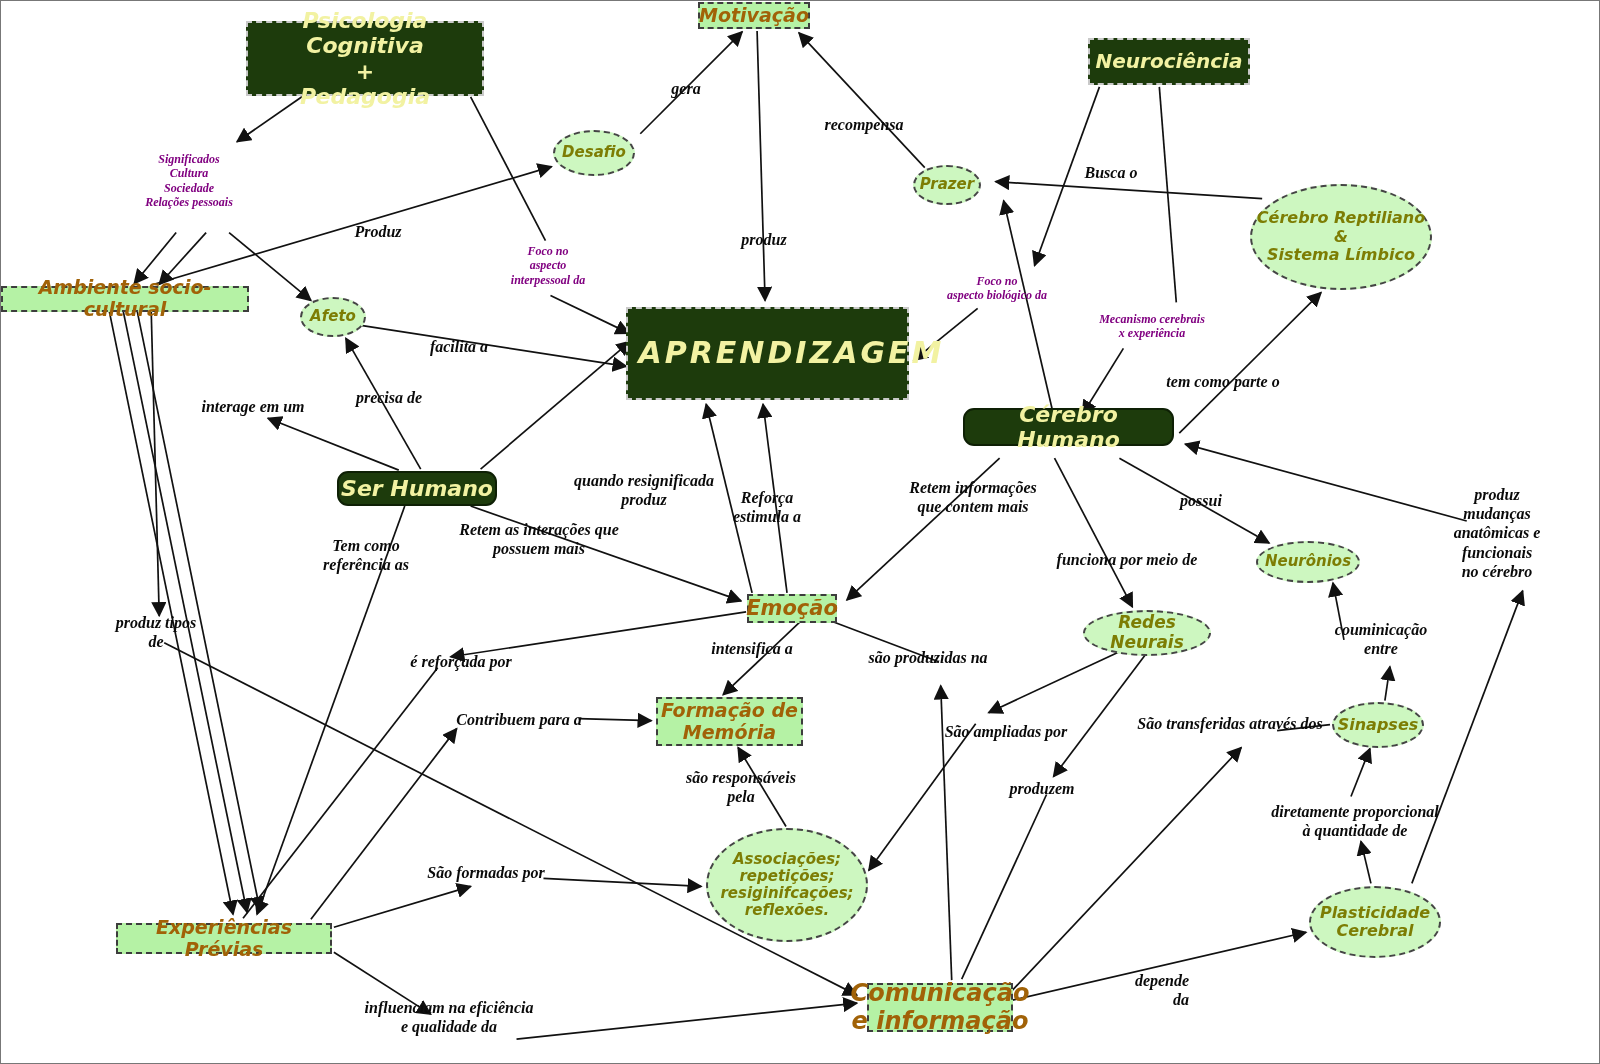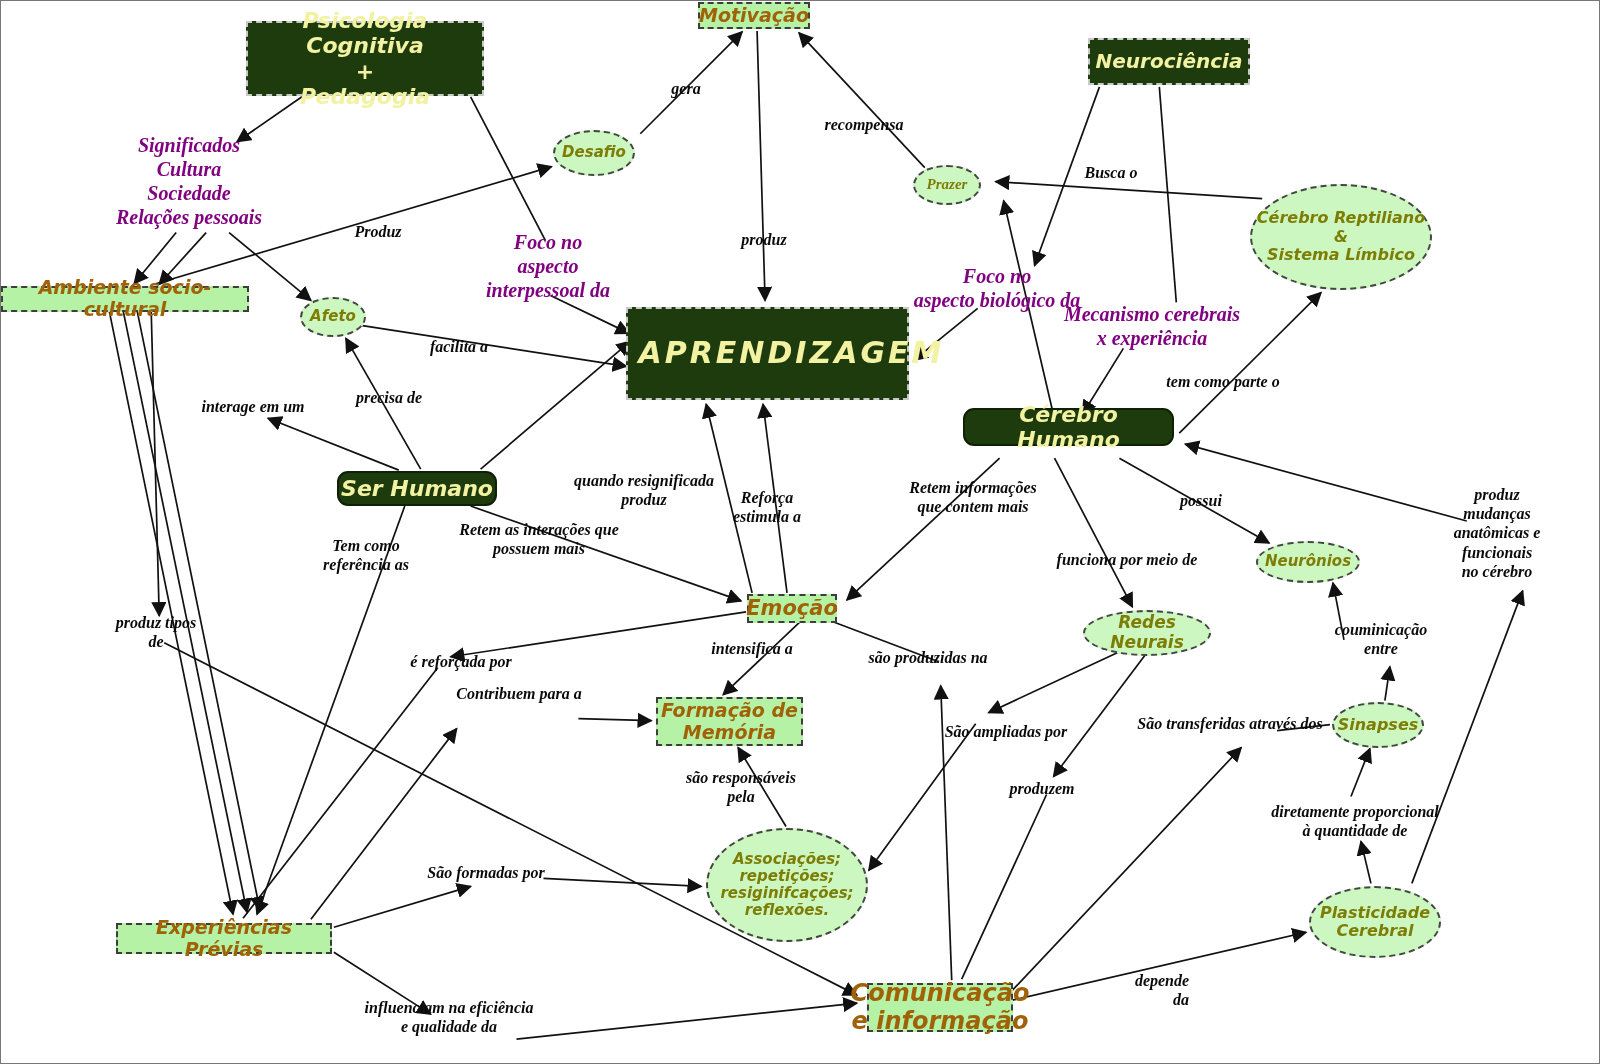--- a/index.html
+++ b/index.html
@@ -15,21 +15,21 @@
   .dark-box{background:#1d3b0c;color:#f2f2a2;border:2px dashed #c9c9c9;}
   .dark-round{background:#1d3b0c;color:#f2f2a2;border:2px solid #0e2005;border-radius:11px;}
   .green-box{background:#b5f2a5;color:#a16207;border:2px dashed #3d3d3d;}
   .ellipse{background:#cdf7c0;color:#7d7d04;border:2px dashed #444;border-radius:50%;}
   .aprendizagem-text{letter-spacing:3px;padding-left:48px;}
   .edge-label,.purple-label{
     position:absolute;transform:translate(-50%,-50%);text-align:center;
     white-space:pre-line;line-height:1.2;font-family:"Liberation Serif","DejaVu Serif",serif;
     font-weight:bold;font-style:italic;font-size:16px;color:#0a0a0a;background:transparent;
   }
-  .purple-label{color:#800080;font-size:20px;}
+  .purple-label{color:#800080;font-size:12px;}
 </style>
 </head>
 <body>
 
 <div id="canvas">
   <svg id="edges" width="1600" height="1064" viewBox="0 0 1600 1064">
     <defs>
       <marker id="arrow" viewBox="0 0 10 10" refX="9" refY="5" markerWidth="9" markerHeight="9" orient="auto-start-reverse">
         <path d="M0,0 L10,5 L0,10 z" fill="#111"></path>
       </marker>
@@ -105,21 +105,21 @@
       <div class="node dark-round" style="left: 336px; top: 470px; width: 160px; height: 35px; font-size: 22px;">Ser Humano</div>
       <div class="node green-box" style="left: 697px; top: 1px; width: 112px; height: 27px; font-size: 19px;">Motivação</div>
       <div class="node green-box" style="left: 0px; top: 285px; width: 248px; height: 26px; font-size: 19px;">Ambiente socio-cultural</div>
       <div class="node green-box" style="left: 746px; top: 593px; width: 90px; height: 29px; font-size: 21px;">Emoção</div>
       <div class="node green-box" style="left: 655px; top: 696px; width: 147px; height: 49px; font-size: 19px;">Formação de
 Memória</div>
       <div class="node green-box" style="left: 115px; top: 922px; width: 216px; height: 31px; font-size: 19px;">Experiências Prévias</div>
       <div class="node green-box" style="left: 866px; top: 982px; width: 146px; height: 49px; font-size: 24px;">Comunicação
 e informação</div>
       <div class="node ellipse" style="left: 552px; top: 129px; width: 82px; height: 46px; font-size: 15px;">Desafio</div>
-      <div class="node ellipse" style="left: 912px; top: 164px; width: 68px; height: 40px; font-size: 15px; font-family: Liberation Serif, serif;">Prazer</div>
+      <div class="node ellipse" style="left: 912px; top: 164px; width: 68px; height: 40px; font-size: 15px;">Prazer</div>
       <div class="node ellipse" style="left: 1249px; top: 183px; width: 182px; height: 106px; font-size: 16px;">Cérebro Reptiliano
 &amp;
 Sistema Límbico</div>
       <div class="node ellipse" style="left: 299px; top: 296px; width: 66px; height: 40px; font-size: 15px;">Afeto</div>
       <div class="node ellipse" style="left: 1255px; top: 540px; width: 104px; height: 42px; font-size: 15px;">Neurônios</div>
       <div class="node ellipse" style="left: 1082px; top: 609px; width: 128px; height: 46px; font-size: 17px;">Redes Neurais</div>
       <div class="node ellipse" style="left: 1331px; top: 701px; width: 92px; height: 46px; font-size: 16px;">Sinapses</div>
       <div class="node ellipse" style="left: 1308px; top: 885px; width: 132px; height: 72px; font-size: 16px;">Plasticidade
 Cerebral</div>
       <div class="node ellipse" style="left: 705px; top: 827px; width: 162px; height: 114px; font-size: 15px;">Associações;
@@ -164,21 +164,21 @@
 possuem mais</div>
       <div class="edge-label" style="left: 155px; top: 631px;">produz tipos
 de</div>
       <div class="edge-label" style="left: 460px; top: 661px;">é reforçada por</div>
       <div class="edge-label" style="left: 751px; top: 648px;">intensifica a</div>
       <div class="edge-label" style="left: 927px; top: 657px;">são produzidas na</div>
       <div class="edge-label" style="left: 1005px; top: 731px;">São ampliadas por</div>
       <div class="edge-label" style="left: 1380px; top: 638px;">couminicação
 entre</div>
       <div class="edge-label" style="left: 1229px; top: 723px;">São transferidas através dos</div>
-      <div class="edge-label" style="left: 518px; top: 693px; text-align: right;">Contribuem para a</div>
+      <div class="edge-label" style="left: 518px; top: 719px; text-align: right;">Contribuem para a</div>
       <div class="edge-label" style="left: 740px; top: 786px;">são responsáveis
 pela</div>
       <div class="edge-label" style="left: 1041px; top: 788px;">produzem</div>
       <div class="edge-label" style="left: 1354px; top: 820px;">diretamente proporcional
 à quantidade de</div>
       <div class="edge-label" style="left: 485px; top: 872px;">São formadas por</div>
       <div class="edge-label" style="left: 448px; top: 1016px;">influenciam na eficiência
 e qualidade da</div>
       <div class="edge-label" style="left: 1161px; top: 989px; text-align: right;">depende
 da</div>

